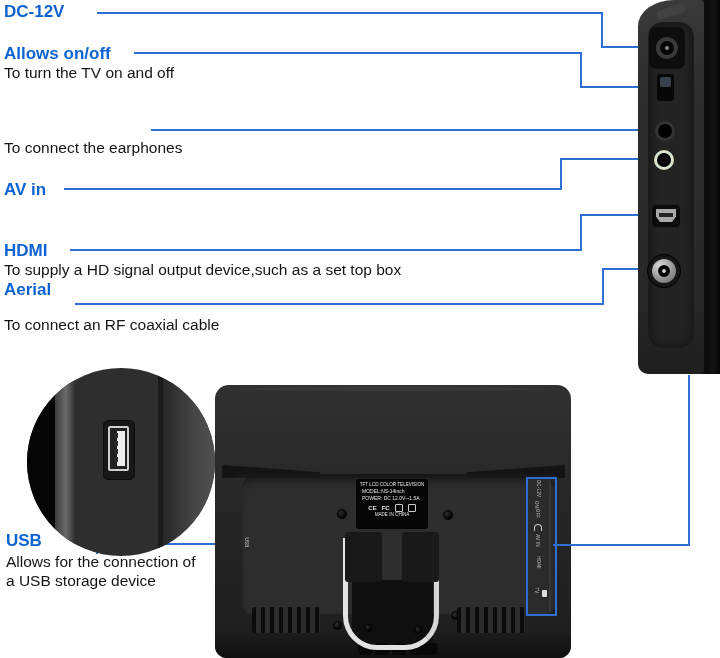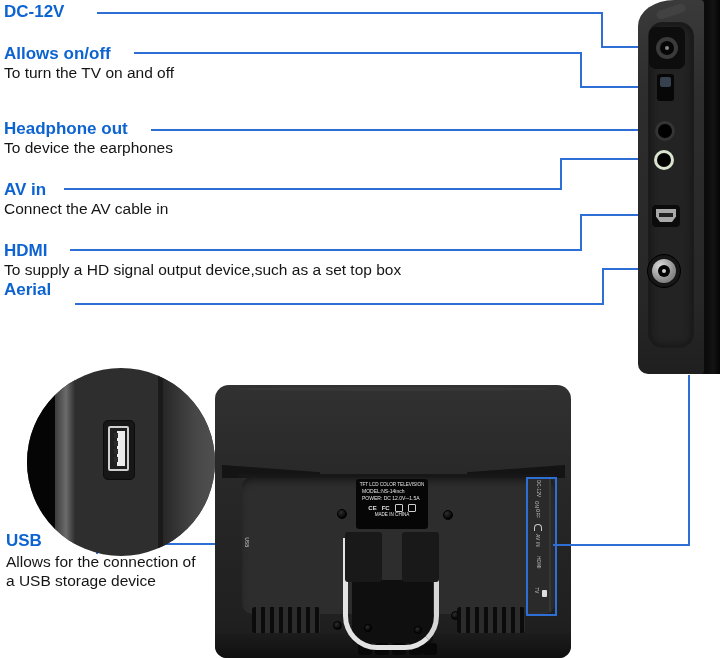--- a/index.html
+++ b/index.html
@@ -33,30 +33,29 @@
 </head>
 <body>
 
 <div class="stage">
 
   <div class="co-label" style="left:4px;top:2px">DC-12V</div>
 
   <div class="co-label" style="left:4px;top:44px">Allows on/off</div>
   <div class="co-desc" style="left:4px;top:63px">To turn the TV on and off</div>
 
-  <div class="co-label" style="left:4px;top:119px">Headphone out</div>
-  <div class="co-desc" style="left:4px;top:138px">To device the earphones</div>
+  <div class="co-desc" style="left:4px;top:138px">To connect the earphones</div>
 
   <div class="co-label" style="left:4px;top:180px">AV in</div>
-  <div class="co-desc" style="left:4px;top:199px">Connect the AV cable in</div>
 
   <div class="co-label" style="left:4px;top:241px">HDMI</div>
   <div class="co-desc" style="left:4px;top:260px">To supply a HD signal output device,such as a set top box</div>
 
   <div class="co-label" style="left:4px;top:280px">Aerial</div>
+  <div class="co-desc" style="left:4px;top:315px">To connect an RF coaxial cable</div>
 
   <div class="co-label" style="left:6px;top:531px">USB</div>
   <div class="co-desc" style="left:6px;top:552px;width:195px;white-space:normal">Allows for the connection of a USB storage device</div>
 
   <div class="ln" style="left:97px;top:12px;width:506px;height:2px"></div>
   <div class="ln" style="left:601px;top:12px;width:2px;height:36px"></div>
   <div class="ln" style="left:601px;top:46px;width:48px;height:2px"></div>
 
   <div class="ln" style="left:134px;top:52px;width:448px;height:2px"></div>
   <div class="ln" style="left:580px;top:52px;width:2px;height:36px"></div>

